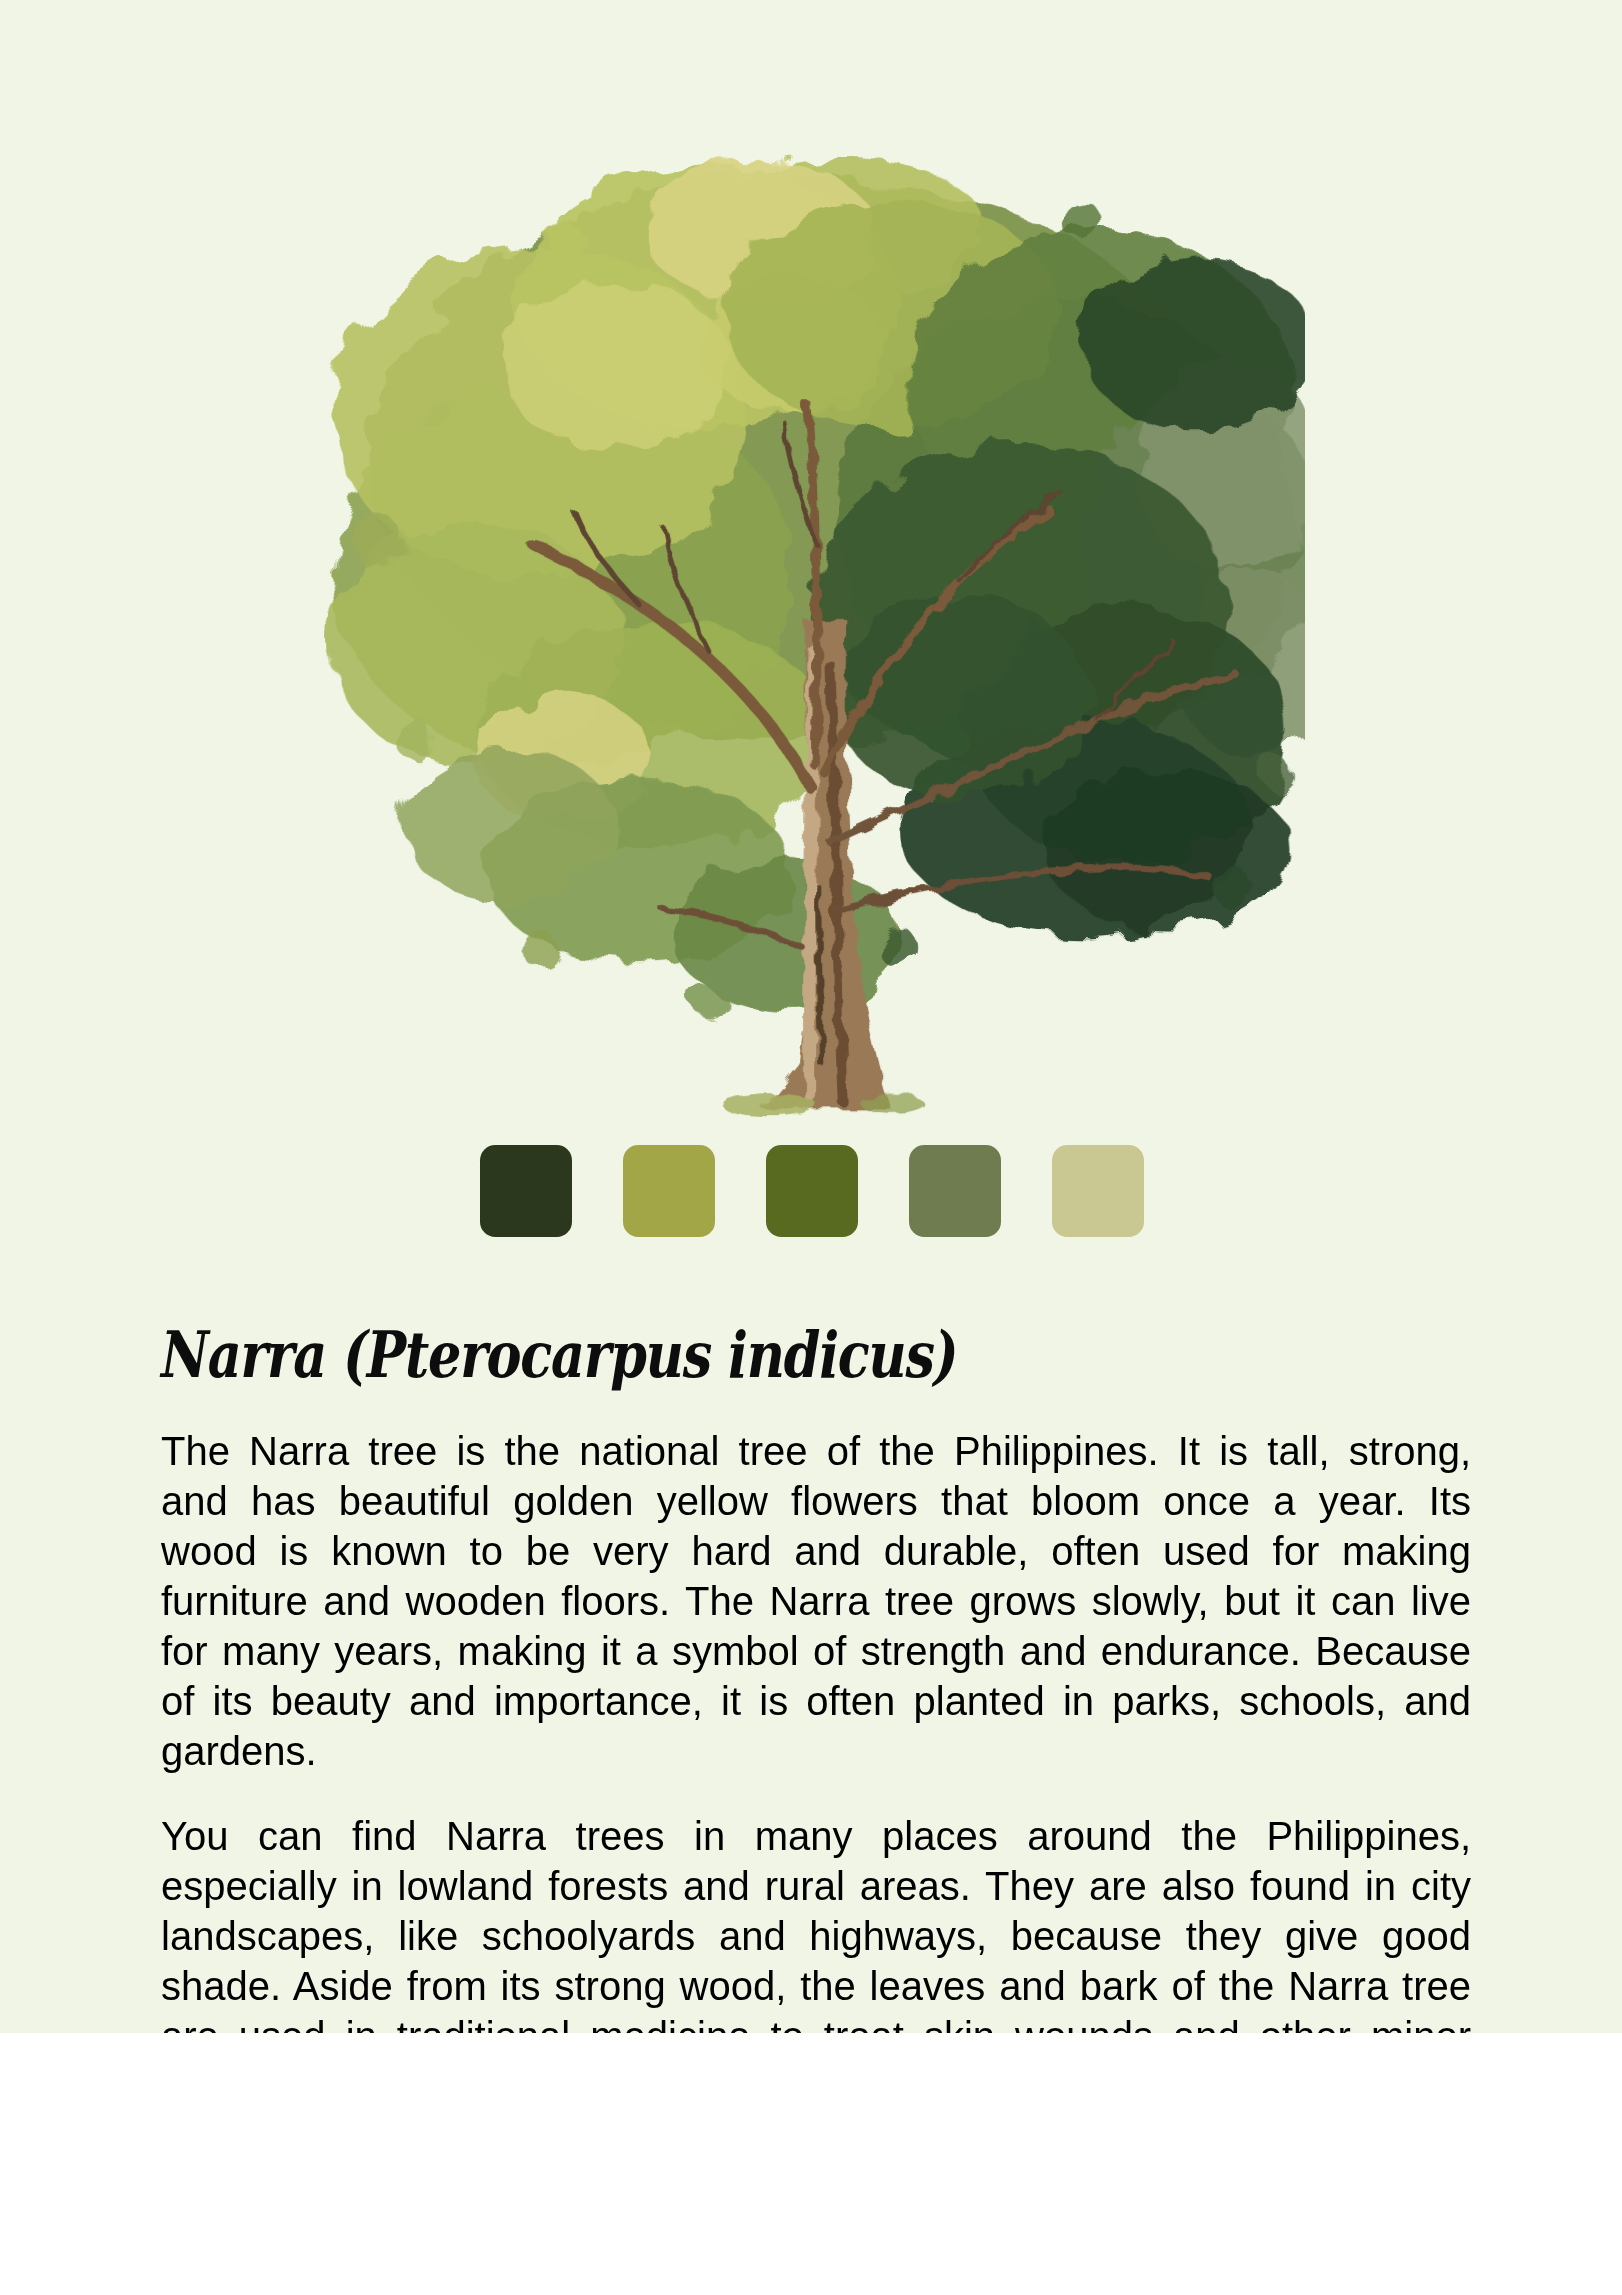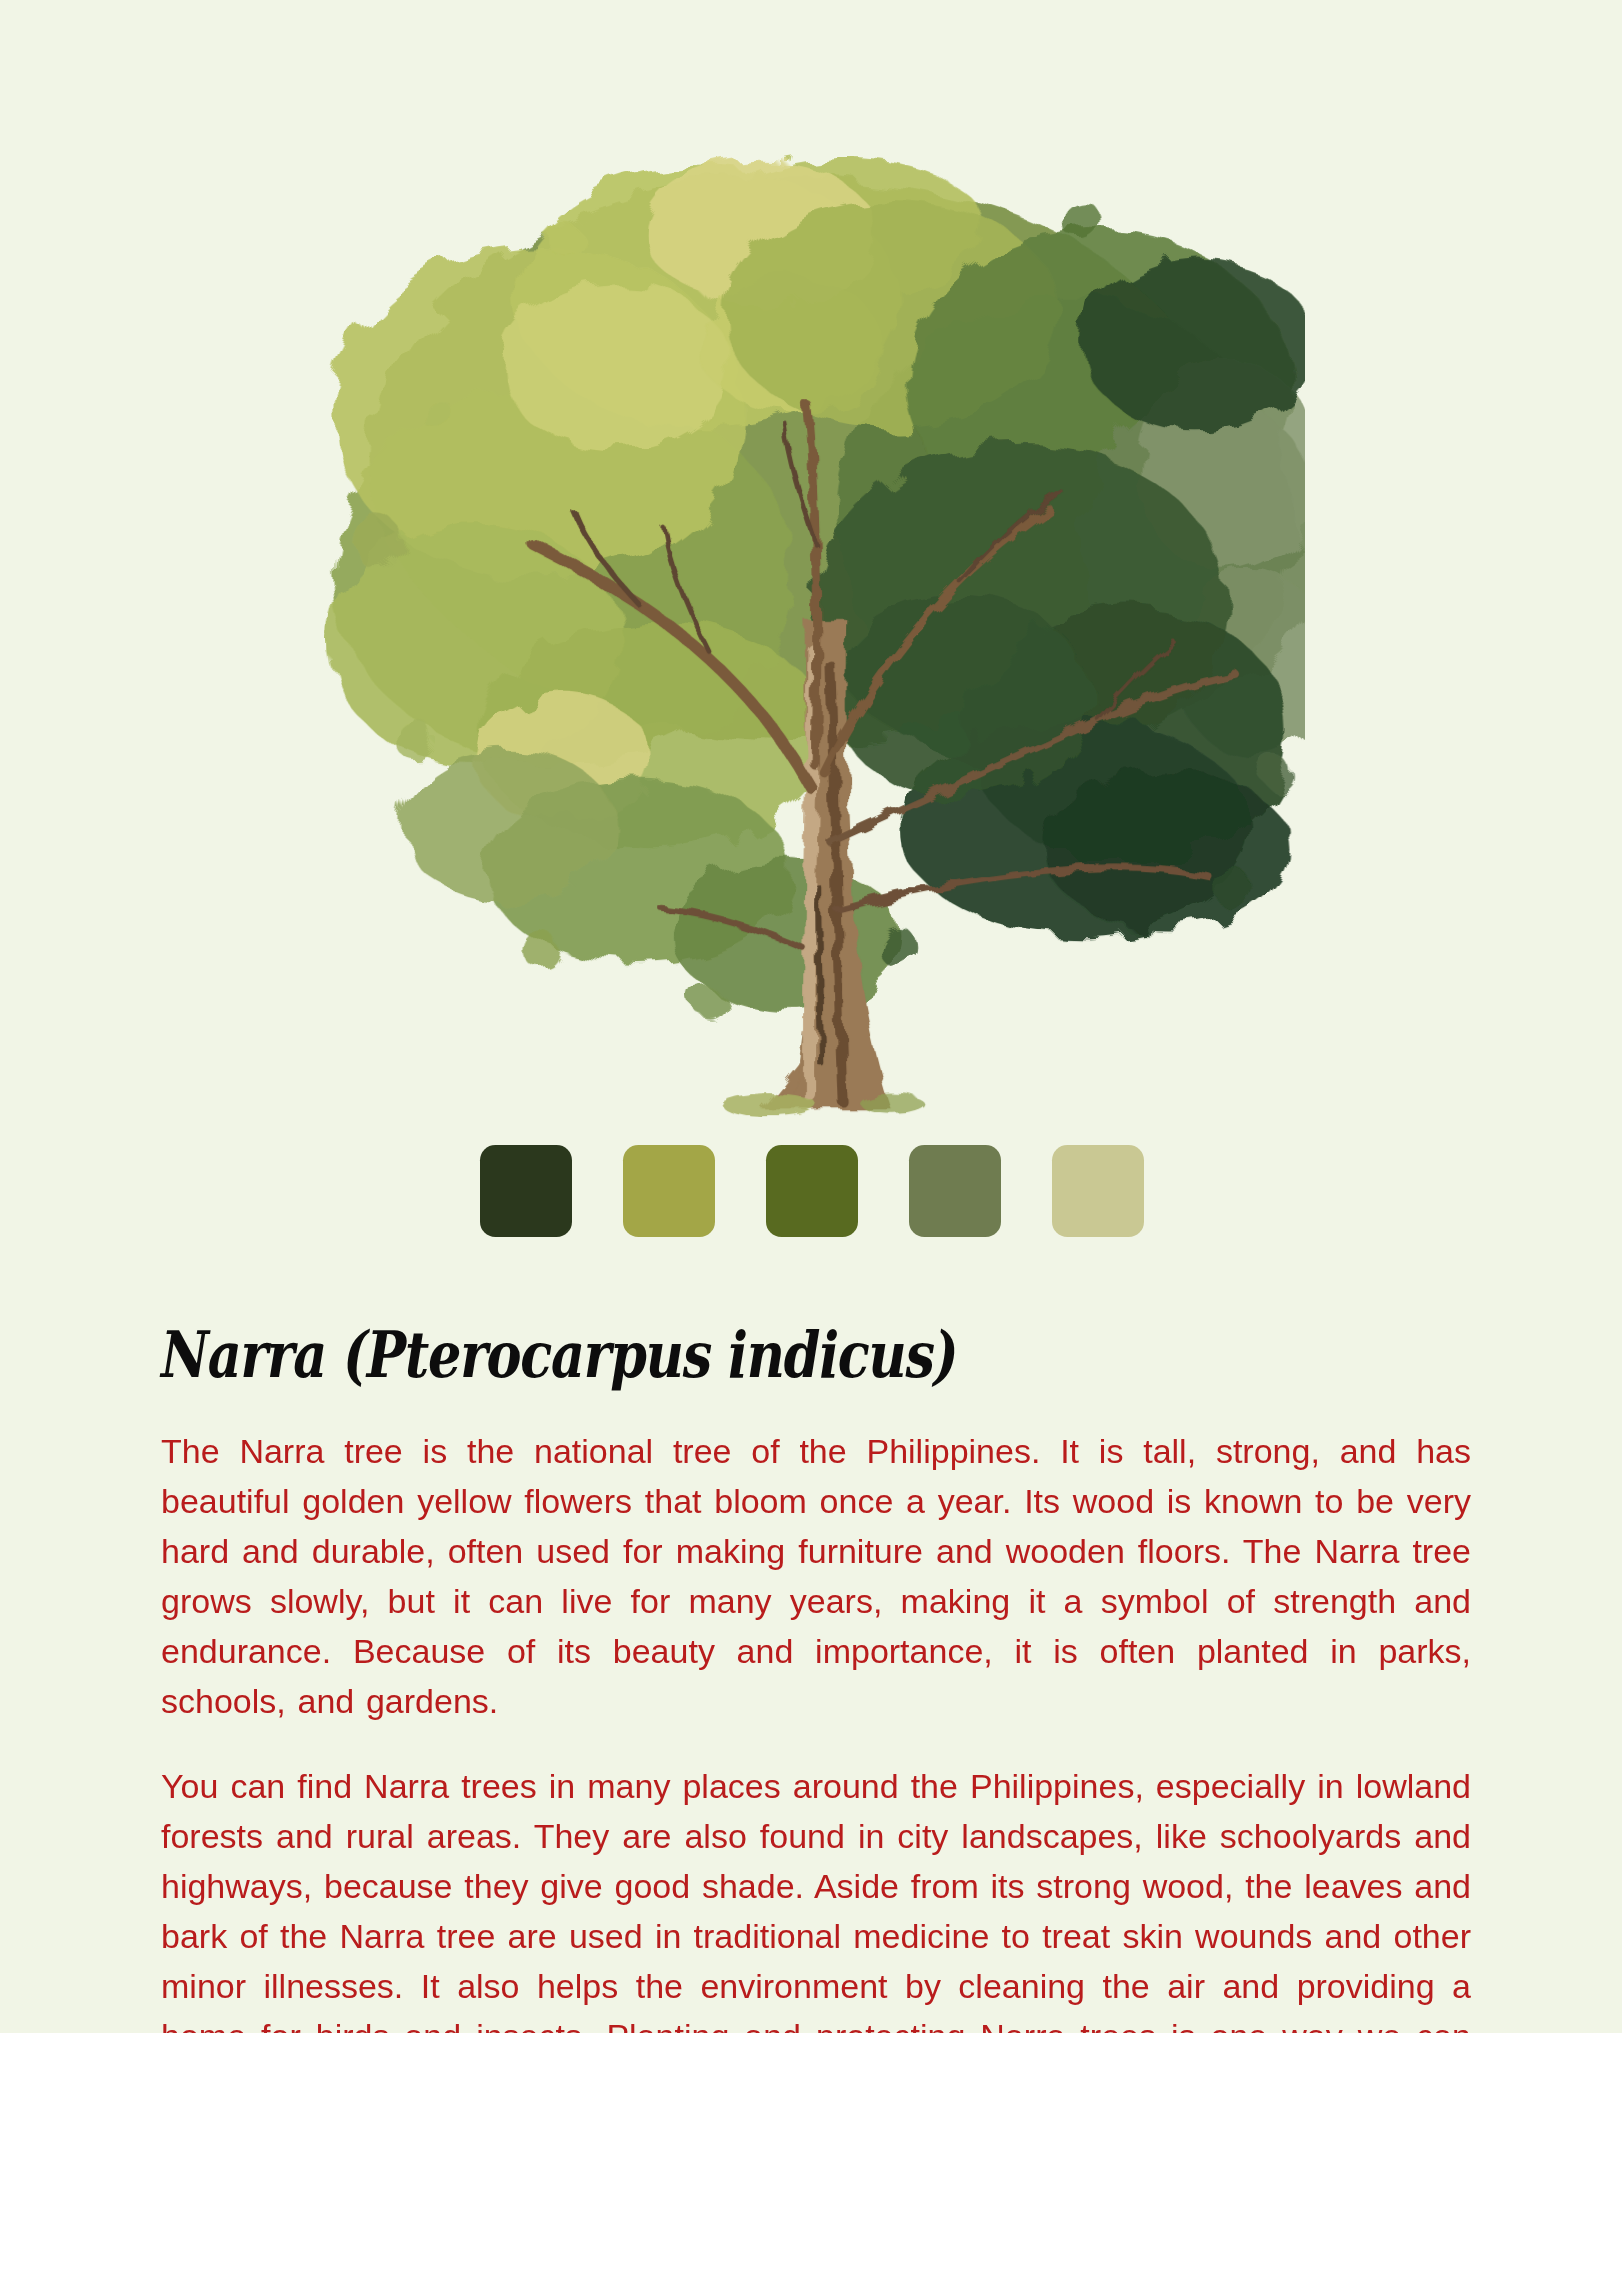--- a/index.html
+++ b/index.html
@@ -33,26 +33,26 @@
     font-size:64px;
     line-height:0.95em;
     letter-spacing:-1.5px;
     color:#0d0d0d;
     transform:scaleX(0.82);
     transform-origin:left center;
     white-space:nowrap;
   }
   .body-text p{
     margin:0;
-    font-size:34px;
+    font-size:40px;
     line-height:50px;
     font-weight:300;
     text-align:justify;
     word-spacing:2.3px;
-    color:#b91c1c;
+    color:#000000;
   }
   .body-text p + p{margin-top:35px;}
 </style>
 </head>
 <body>
 
 <div class="page" style="background-color: rgb(241, 245, 230);">
 
   <div class="tree-wrap">
     <svg viewBox="0 0 1300 1310" xmlns="http://www.w3.org/2000/svg">

